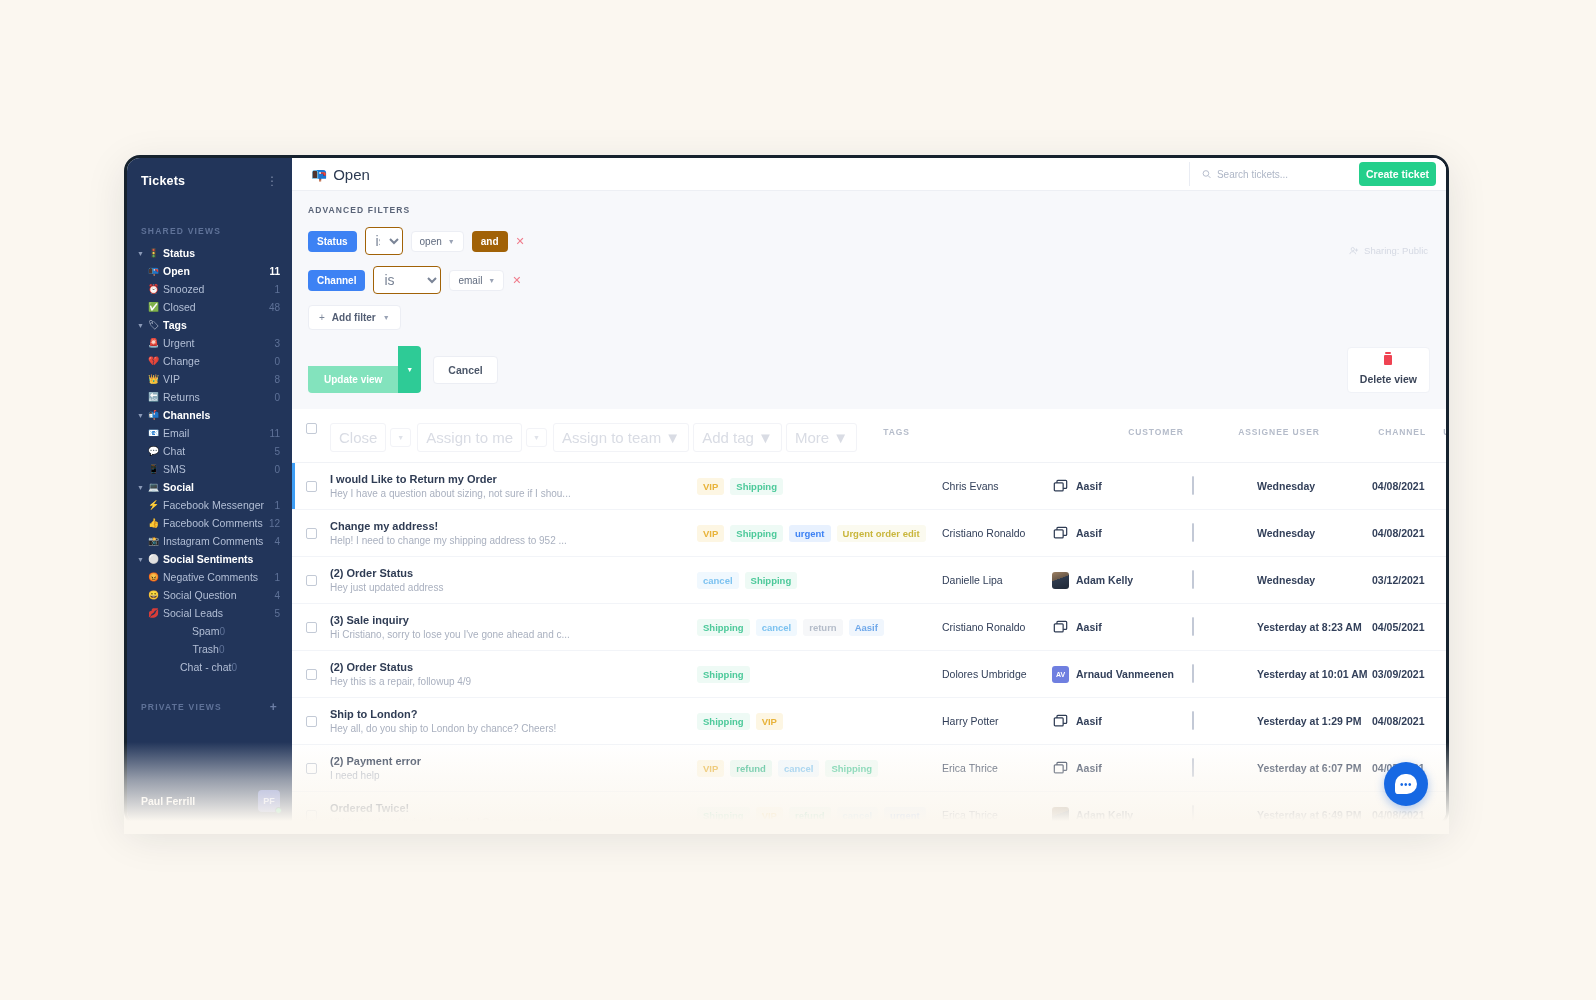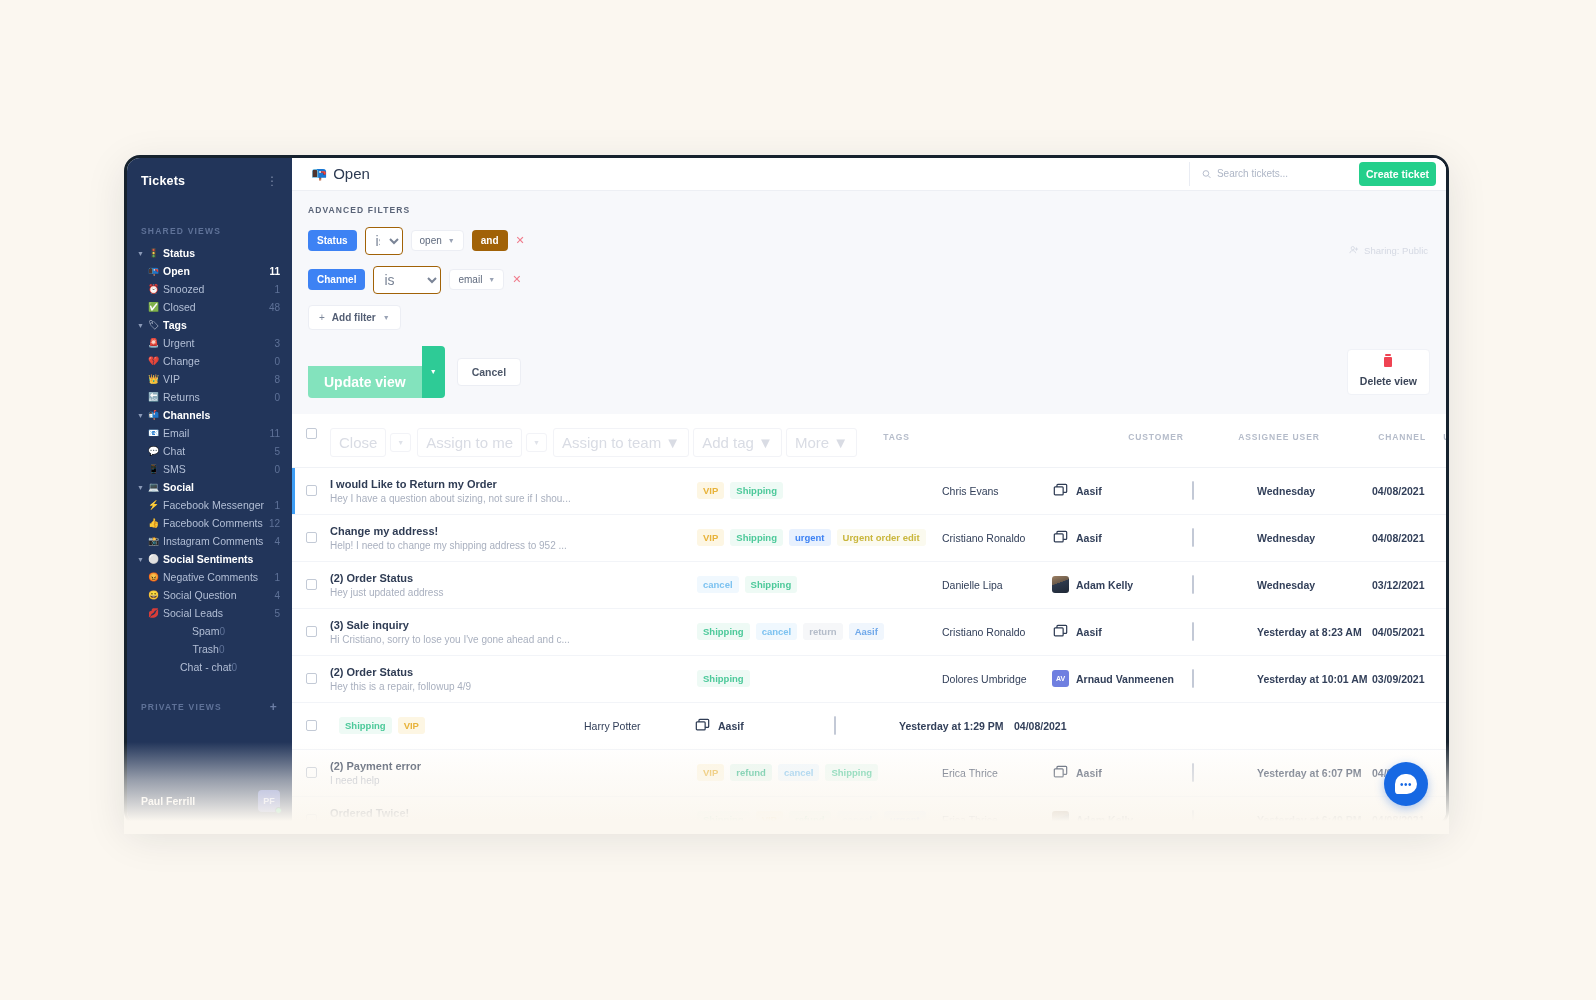--- a/index.html
+++ b/index.html
@@ -94,21 +94,21 @@
     padding: 4px 8px; display: flex; align-items: center; gap: 6px; cursor: pointer; }
   .fval .cr { color: #9aa3b5; font-size: 7px; }
   .fx { color: #f07c8c; font-size: 11px; cursor: pointer; }
   .addfilter { background: #ffffff; border: 1px solid #eceef4; border-radius: 4px; font-size: 10px; color: #525d73;
     padding: 6px 10px; display: inline-flex; align-items: center; gap: 7px; cursor: pointer; font-weight: bold; }
   .addfilter .pl { color: #7b8699; font-weight: normal; }
   .addfilter .cr { color: #9aa3b5; font-size: 7px; }
 
   .actions { display: flex; align-items: center; gap: 12px; padding: 16px 16px 0 16px; position: relative; }
   .update-btn { display: flex; align-items: stretch; border-radius: 4px; overflow: hidden; cursor: pointer; }
-  .update-main { background: #83e3bd; color: #ffffff; font-size: 14px; font-weight: bold; padding: 8px 16px; margin-top: 20px; }
+  .update-main { background: #83e3bd; color: #ffffff; font-size: 10px; font-weight: bold; padding: 8px 16px; margin-top: 20px; }
   .update-caret { background: #2ecb96; color: #ffffff; font-size: 7px; padding: 8px 8px; display: flex; align-items: center; }
   .cancel-btn { background: #ffffff; border: 1px solid #eceef4; border-radius: 4px; color: #4c5769;
     font-size: 10.5px; font-weight: bold; padding: 7px 14px; cursor: pointer; }
   .delete-view { margin-left: auto; background: #ffffff; border: 1px solid #f0f2f7; border-radius: 4px;
     display: flex; align-items: center; gap: 8px; font-size: 10.5px; font-weight: bold; color: #3c4659;
     padding: 7px 12px; cursor: pointer; flex-direction: column; }
   .trash-ico { width: 8px; height: 10px; background: #ef4352; border-radius: 1px; position: relative; }
   .trash-ico:before { content:""; position:absolute; left:1px; top:-2.5px; width:6px; height:2px; background:#ef4352; border-radius:1px; }
 
   
@@ -540,20 +540,24 @@
               <div class="col-assn assn">
                 <span class="av-sq initials">AV</span>
                 <span class="cell bold">Arnaud Vanmeenen</span>
               </div>
               <div class="col-chan"><span class="chan-ico"></span></div>
               <div class="cell bold col-upd">Yesterday at 10:01 AM</div>
               <div class="cell bold col-last">03/09/2021</div>
             </div>
             <div class="row">
               <span class="chk"></span>
+              <div class="subj">
+                <div class="subj-t">Ship to London?</div>
+                <div class="subj-p">Hey all, do you ship to London by chance? Cheers!</div>
+              </div>
               <div class="tags col-tags">
                 <span class="tag ship">Shipping</span>
                 <span class="tag vip">VIP</span>
               </div>
               <div class="cell col-cust">Harry Potter</div>
               <div class="col-assn assn">
                 <span class="av-sq chat">
                   <svg width="15" height="15" viewBox="0 0 17 17">
                     <rect x="4.5" y="1.5" width="11" height="9" rx="1" fill="none" stroke="#2f3c54" stroke-width="1.4"></rect>
                     <rect x="1.5" y="4.5" width="10" height="9" rx="1" fill="#fff" stroke="#2f3c54" stroke-width="1.4"></rect>

